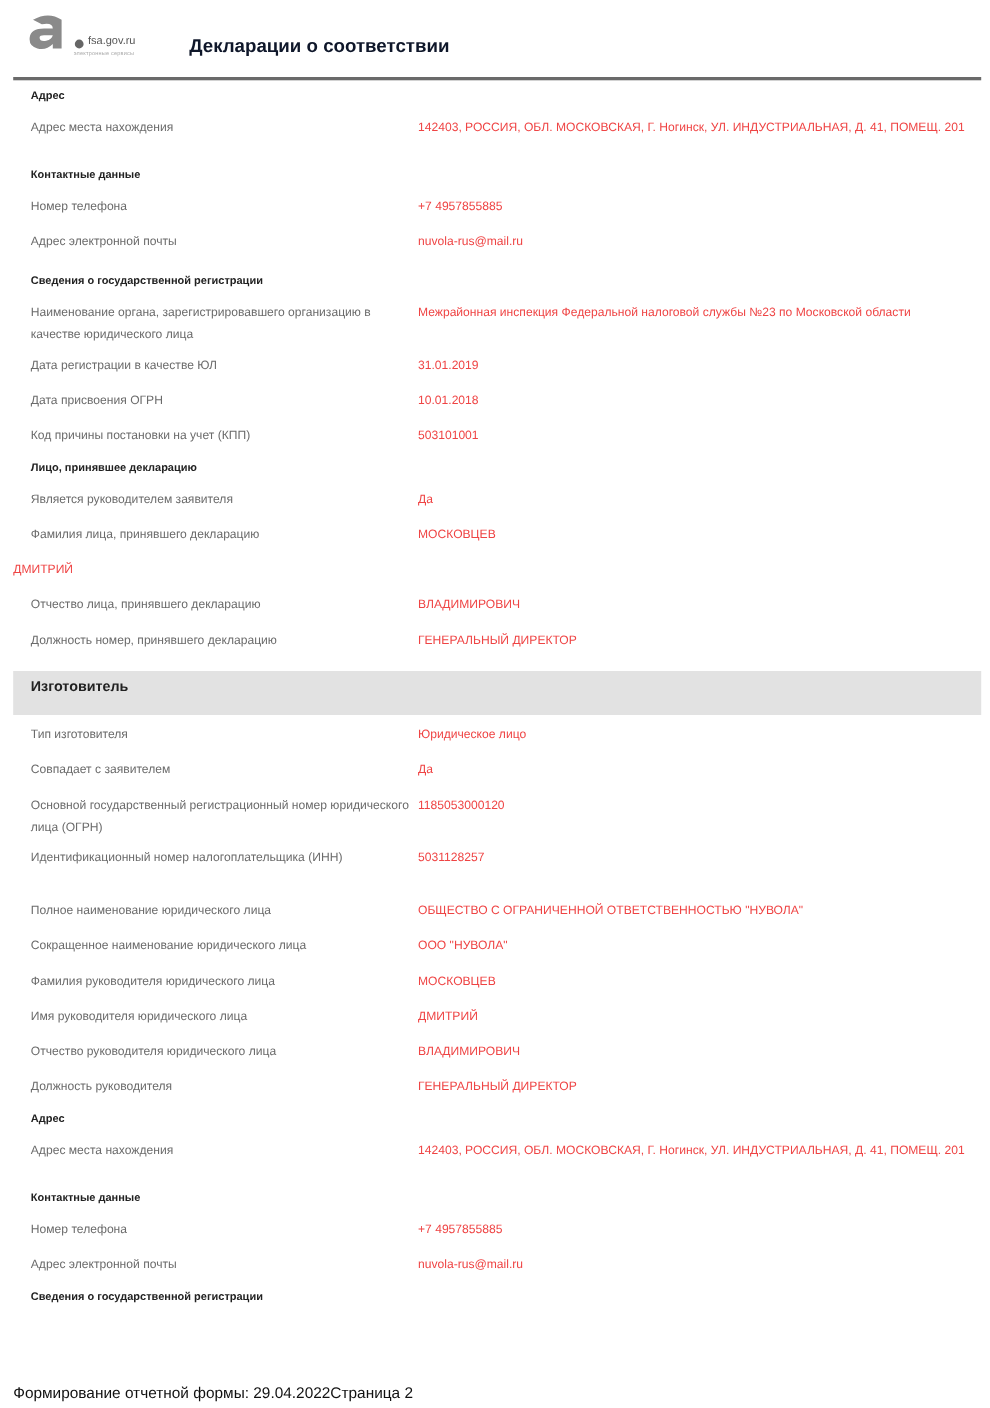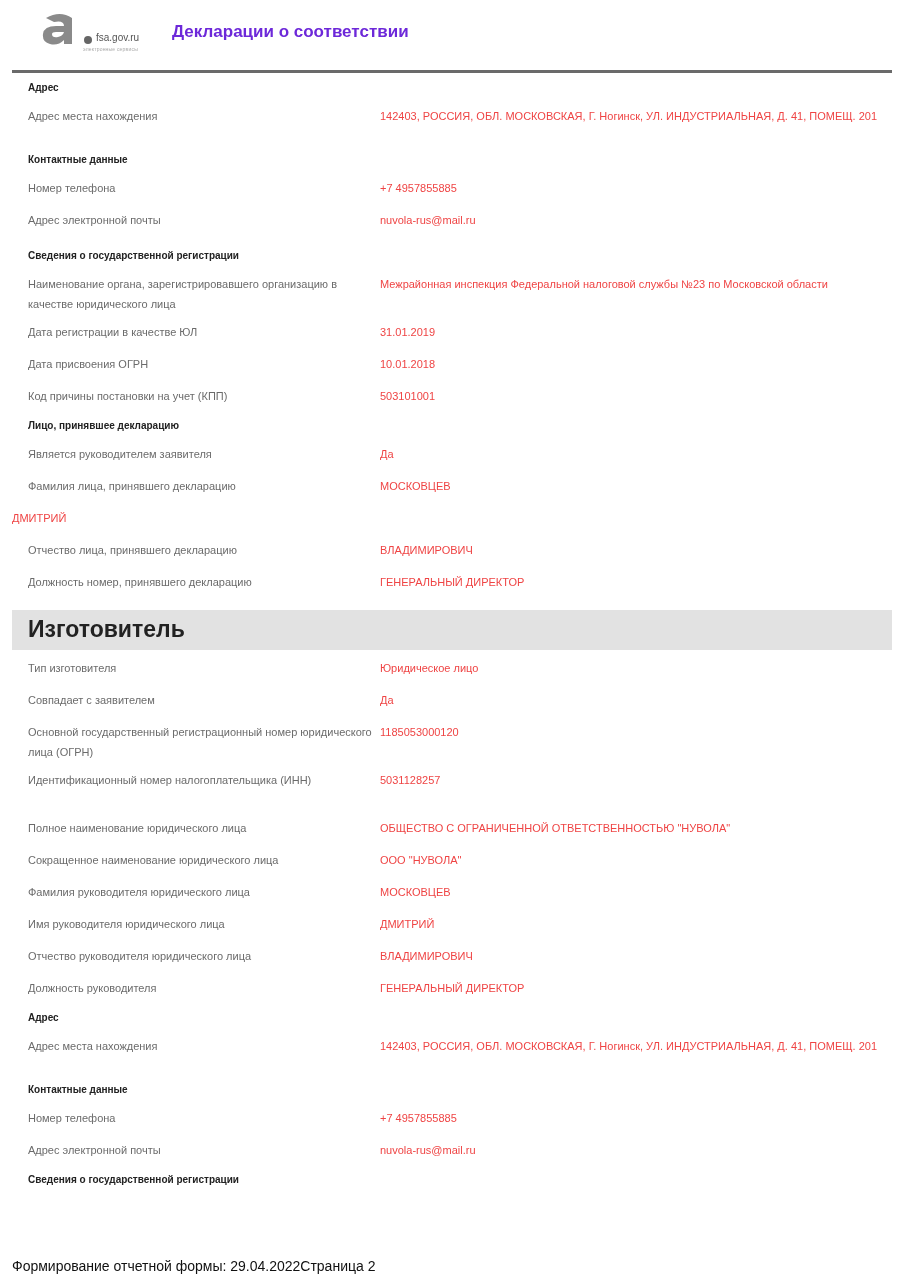--- a/index.html
+++ b/index.html
@@ -2,36 +2,36 @@
 <html><head>
   <meta charset="utf-8">
   <style>
     html, body { margin: 0; padding: 0; background: #ffffff; }
     body {
       width: 900px; height: 1280px; position: relative; overflow: hidden;
       font-family: "Liberation Sans", "DejaVu Sans", sans-serif;
       color: #111;
     }
     .header { position: absolute; left: 0; top: 0; width: 900px; height: 74px; }
-    .logo { position: absolute; left: 40px; top: 12px; width: 120px; height: 42px; }
+    .logo { position: absolute; left: 24px; top: 12px; width: 120px; height: 42px; }
     .logo-glyph { position: absolute; left: 0; top: 0; width: 40px; height: 34px; }
     .logo-dot { position: absolute; left: 44px; top: 24px; width: 8px; height: 8px; border-radius: 50%; background: #666; }
     .logo-domain { position: absolute; left: 56px; top: 20px; font-size: 10px; color: #555; }
     .logo-sub { position: absolute; left: 43px; top: 34px; font-size: 5px; color: #aaa; letter-spacing: 0.2px; white-space: nowrap; }
-    .doc-title { position: absolute; left: 172px; top: 22px; font-size: 17px; font-weight: bold; color: #6d28d9; }
+    .doc-title { position: absolute; left: 172px; top: 32px; font-size: 17px; font-weight: bold; color: #0f172a; }
     .header-rule { position: absolute; left: 12px; top: 70px; width: 880px; height: 3px; background: #6a6a6a; }
 
     .content { position: absolute; left: 12px; top: 76px; width: 880px; }
     .subhead { font-size: 10px; font-weight: bold; color: #222; padding: 6px 0 0 16px; height: 26px; box-sizing: border-box; }
     .row { display: flex; font-size: 11px; line-height: 20px; min-height: 32px; box-sizing: border-box; padding-top: 4px; }
     .row .label { width: 352px; padding-left: 16px; color: #6b6b6b; flex: none; }
     .row .value { flex: 1; color: #ef4444; padding-right: 10px; }
     .row.tall { min-height: 46px; }
     .row.tall2 { min-height: 48px; }
-    .section-bar { background: #e2e2e2; height: 40px; margin: 10px 0 4px 0; font-size: 23px; font-weight: bold; color: #222; padding: 6px 0 0 16px; box-sizing: border-box; }
+    .section-bar { background: #e2e2e2; height: 40px; margin: 10px 0 4px 0; font-size: 13px; font-weight: bold; color: #222; padding: 6px 0 0 16px; box-sizing: border-box; }
     .gap { height: 6px; }
 
     .footer { position: absolute; left: 12px; top: 1258px; width: 872px; font-size: 14px; color: #111; display: flex; justify-content: flex-start; }
   </style>
 </head>
 <body>
 
 <div class="header">
   <div class="logo">
     <svg class="logo-glyph" viewBox="0 0 40 34">

